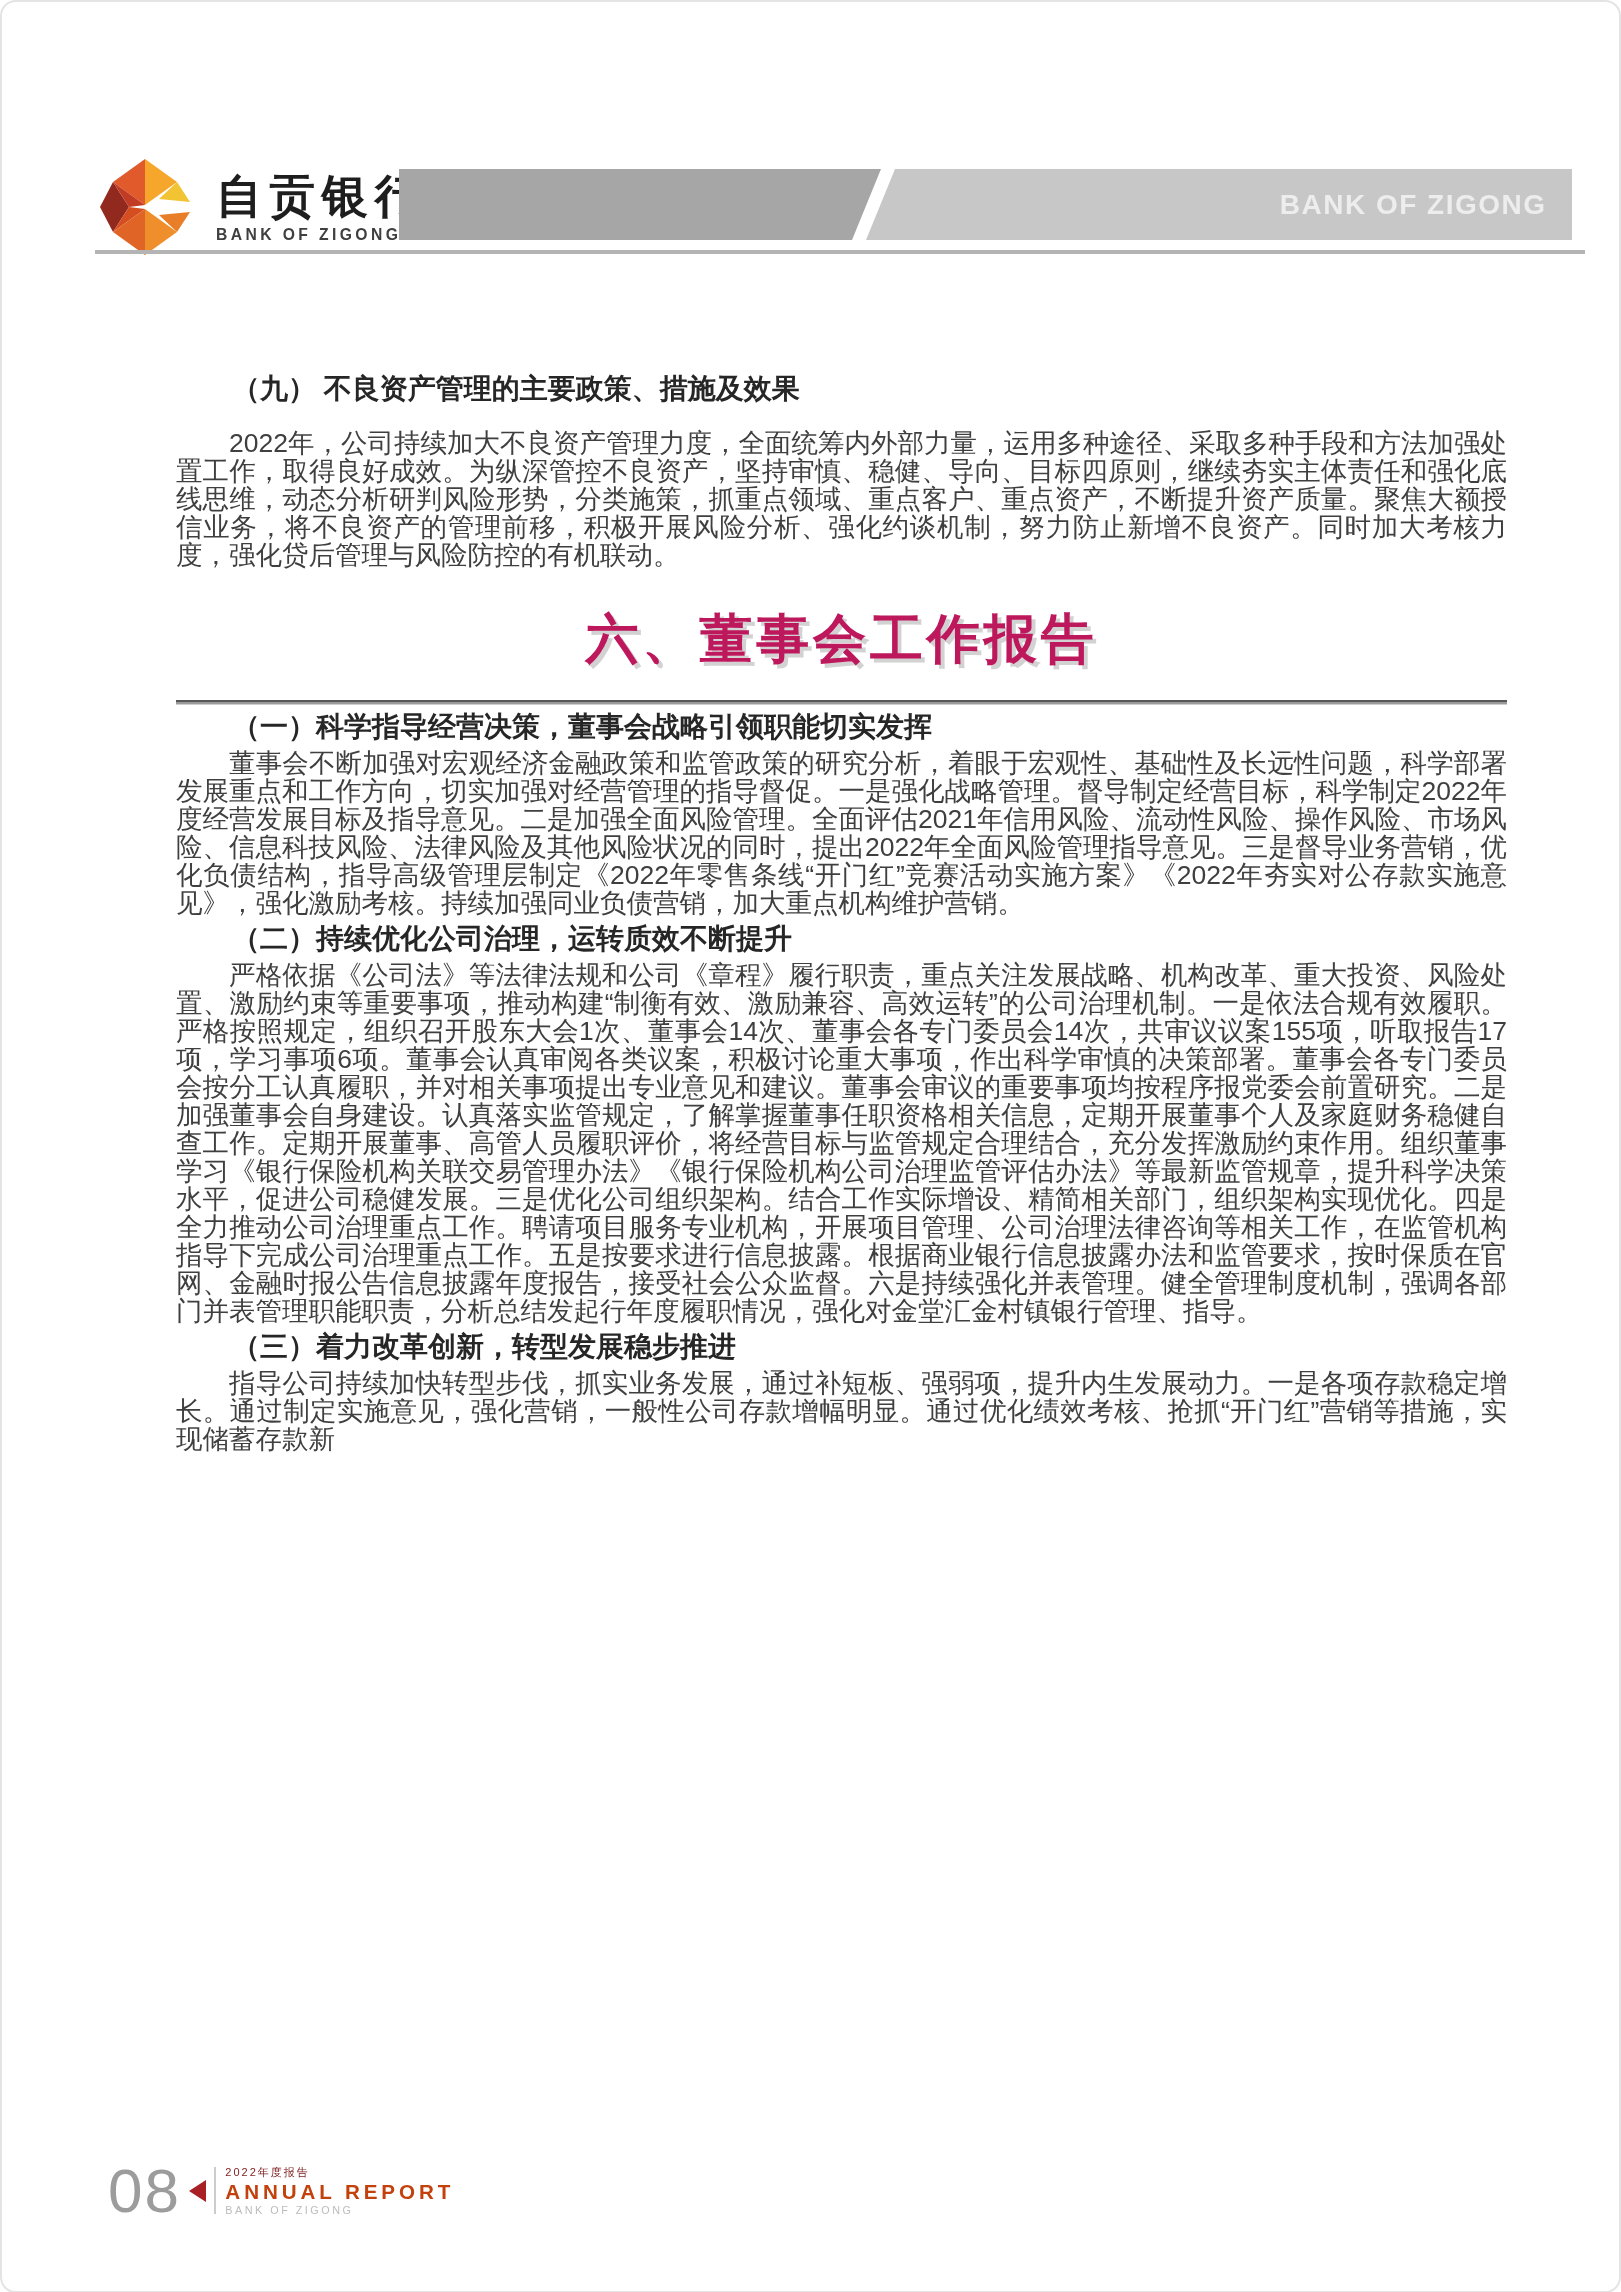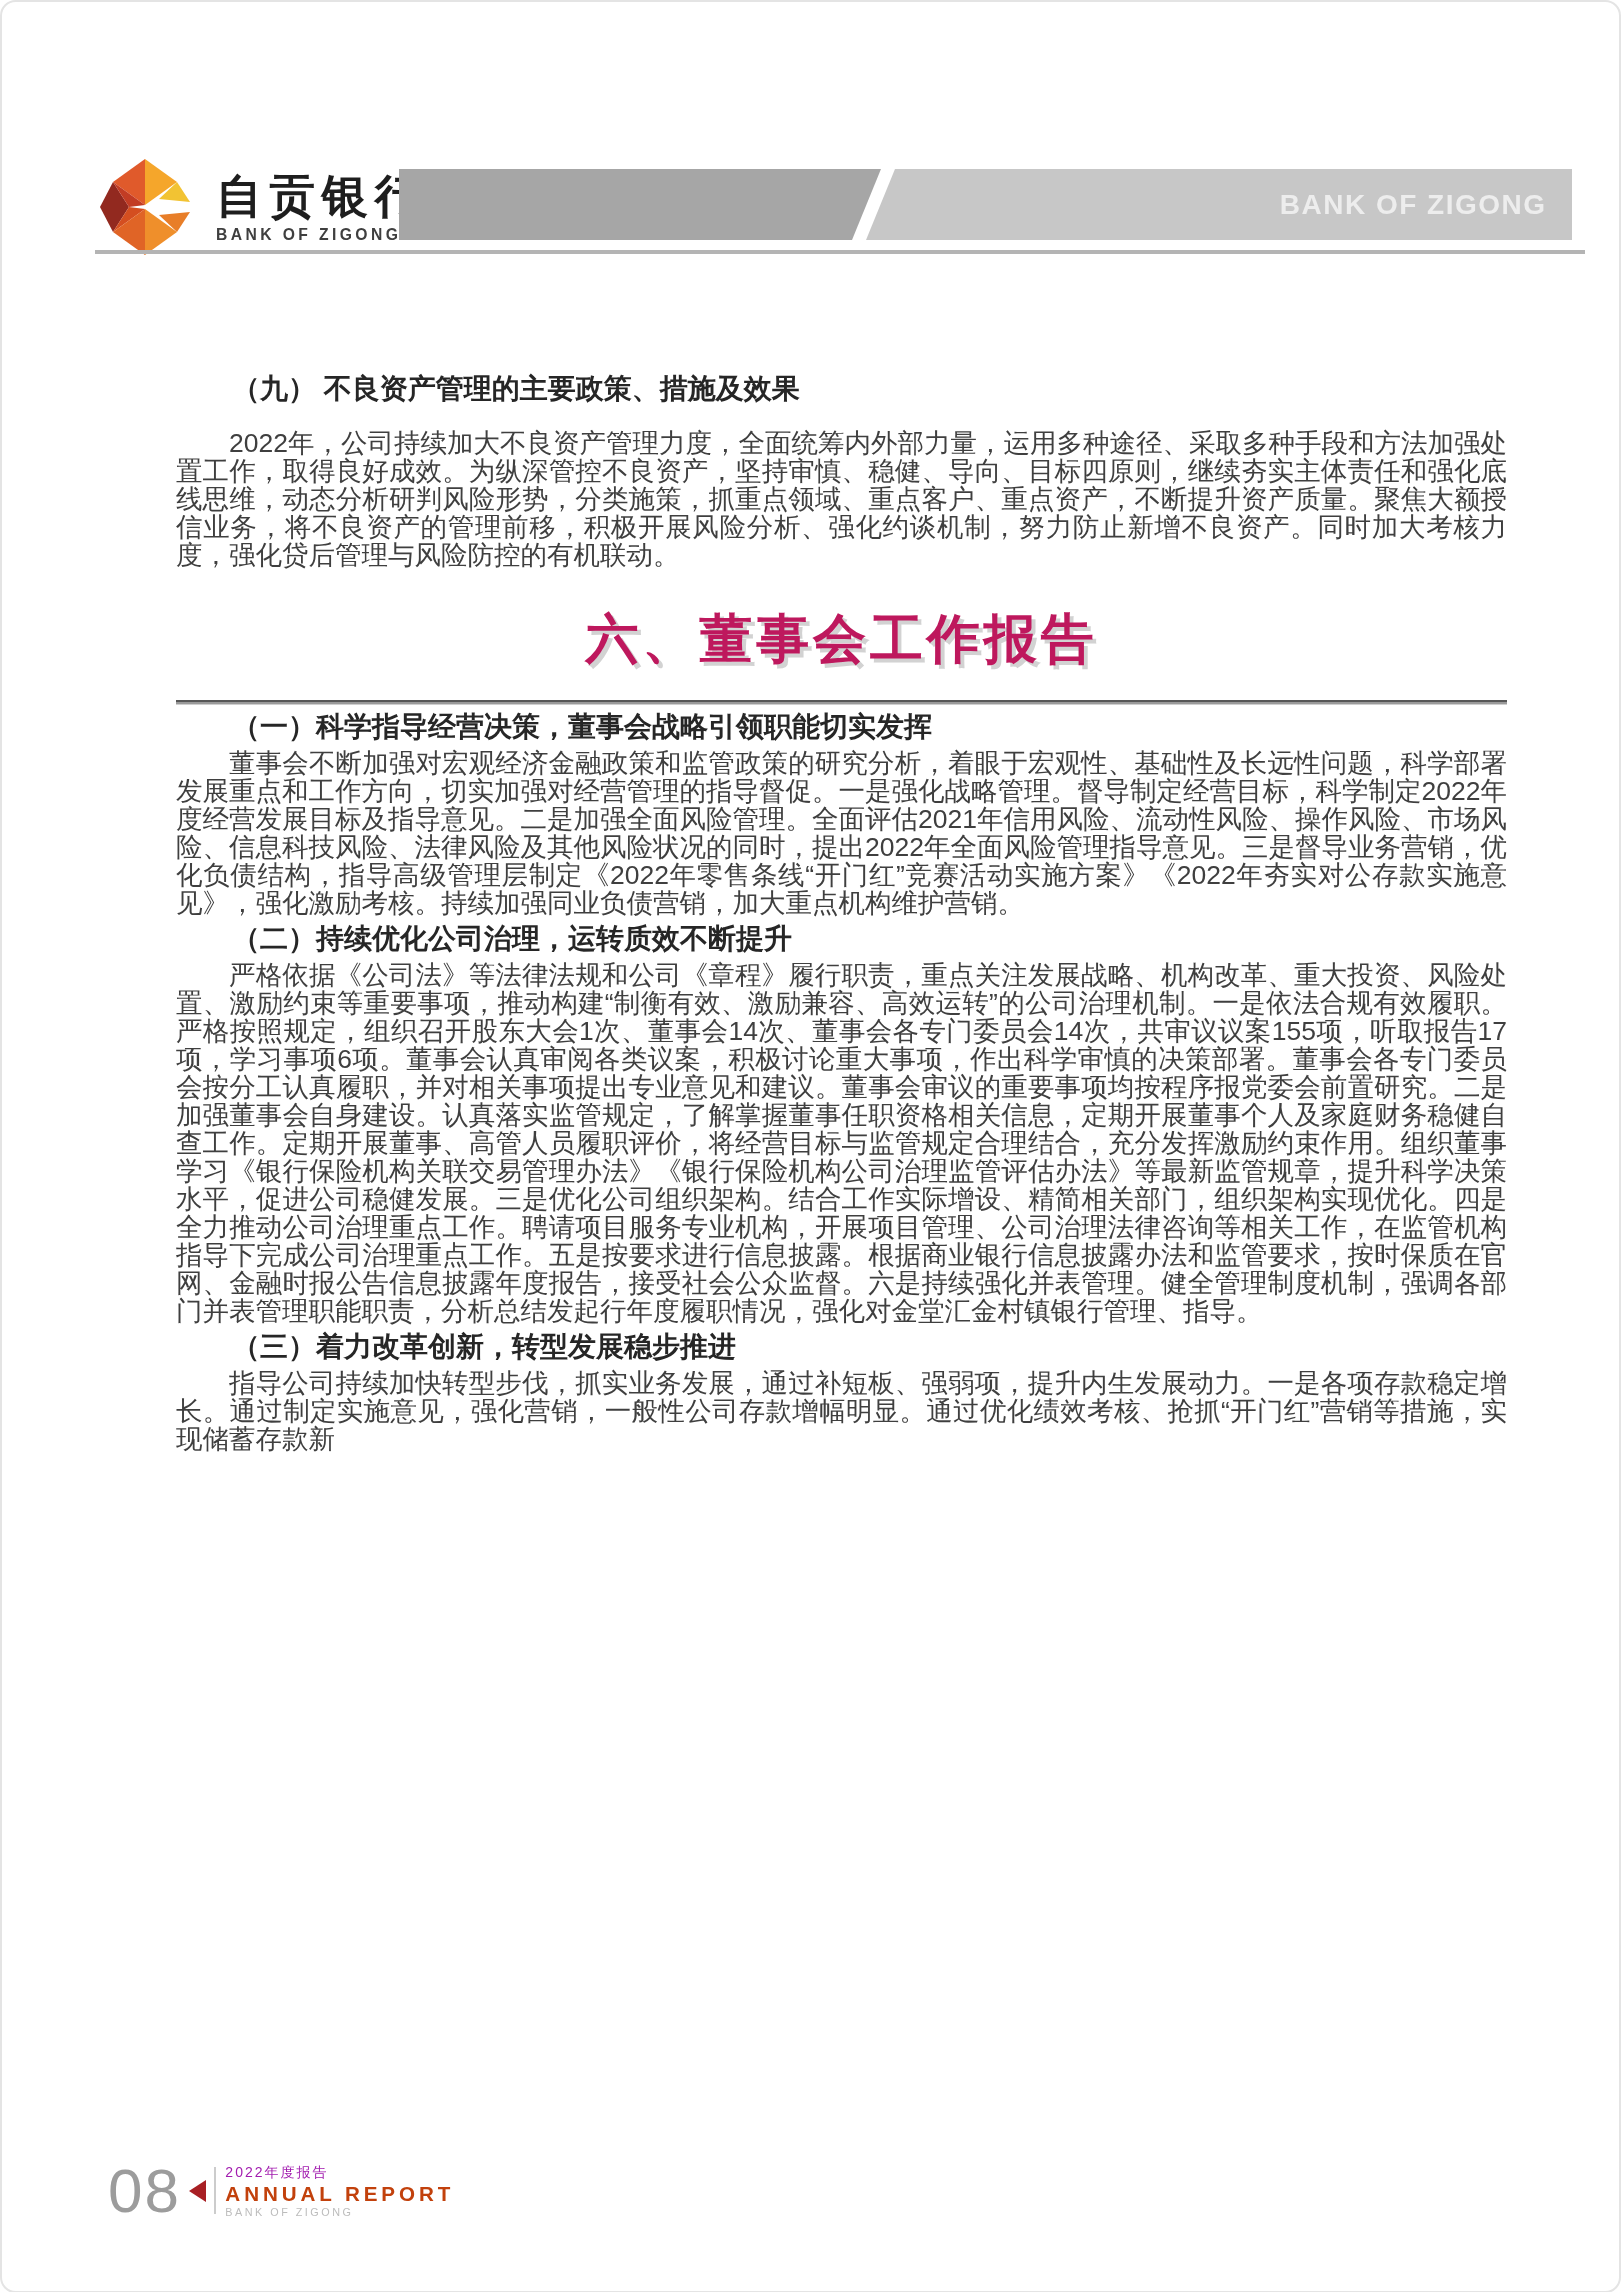--- a/index.html
+++ b/index.html
@@ -61,21 +61,21 @@
   
   .footer { position:absolute; left:106px; top:2159px; display:flex; align-items:center; }
   .page-num { font-size:62px; color:#9c9c9c; letter-spacing:2px; line-height:59px; }
   .tri-left {
     width:0; height:0; margin-left:7.8px;
     border-top:11.8px solid transparent; border-bottom:11.8px solid transparent;
     border-right:17.6px solid #a81f24;
   }
   .footer-div { width:2px; height:47px; background:#cccccc; margin-left:7.8px; }
   .footer-text { margin-left:9.8px; }
-  .f-zh { font-size:14px; color:#a21caf; letter-spacing:2px; }
+  .f-zh { font-size:11px; color:#7f1d1d; letter-spacing:2px; }
   .f-en { font-size:20.6px; color:#c2410c; letter-spacing:3.9px; font-weight:bold; }
   .f-bank { font-size:10.8px; color:#bcbcbc; letter-spacing:2.5px; }
 </style>
 </head>
 <body>
 
 <div class="page">
 
   <svg class="logo-icon" viewBox="0 0 100 100">
     <polygon points="50,2 18,25 50,48" fill="#e05a2b"></polygon>

